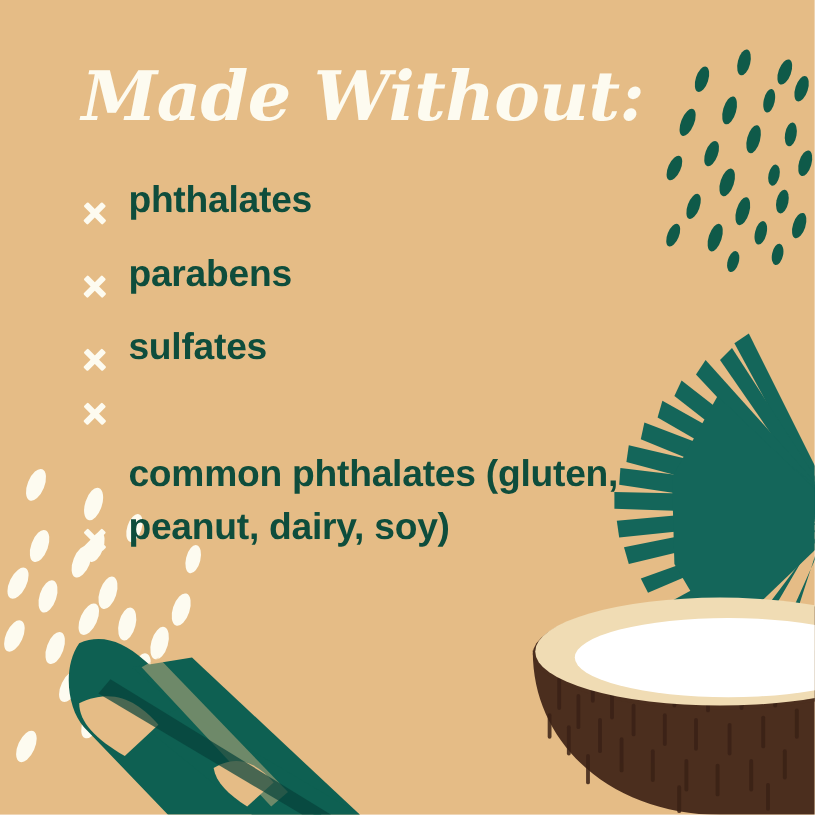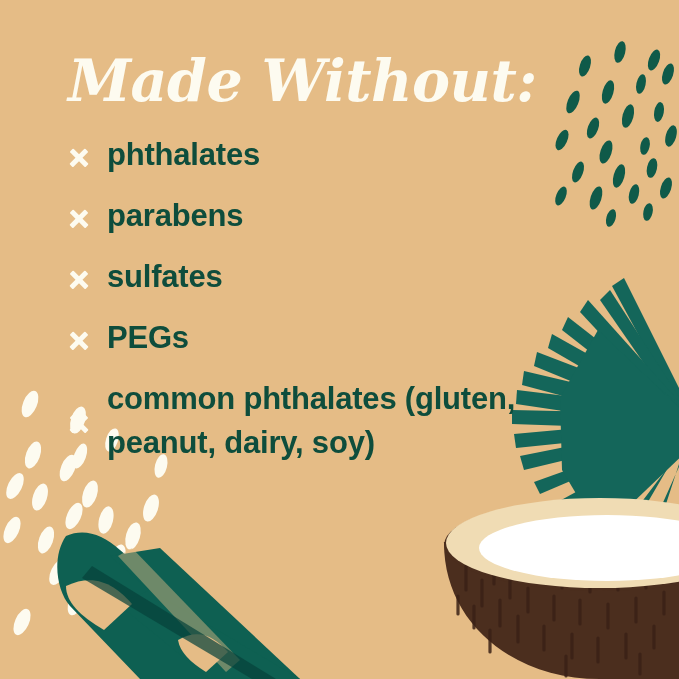--- a/index.html
+++ b/index.html
@@ -51,22 +51,23 @@
 
   .list {
     position: absolute;
     left: 68px;
     top: 133px;
     width: 560px;
   }
 
   .list-item {
     display: flex;
-    align-items: center;
+    align-items: flex-end;
     margin-bottom: 17px;
+    margin-top: 12px;
   }
 
   .xmark {
     flex: 0 0 auto;
     width: 22px;
     height: 22px;
     position: relative;
     margin-top: 6px;
     margin-right: 17px;
   }
@@ -260,21 +261,20 @@
         <span class="item-label">parabens</span>
       </div>
 
       <div class="list-item">
         <span class="xmark"></span>
         <span class="item-label">sulfates</span>
       </div>
 
       <div class="list-item">
         <span class="xmark"></span>
-        <span class="item-label">PEGs</span>
       </div>
 
       <div class="list-item">
         <span class="xmark"></span>
         <span class="item-label">common phthalates (gluten, peanut, dairy, soy)</span>
       </div>
 
     </div>
   </div>
 </div>

